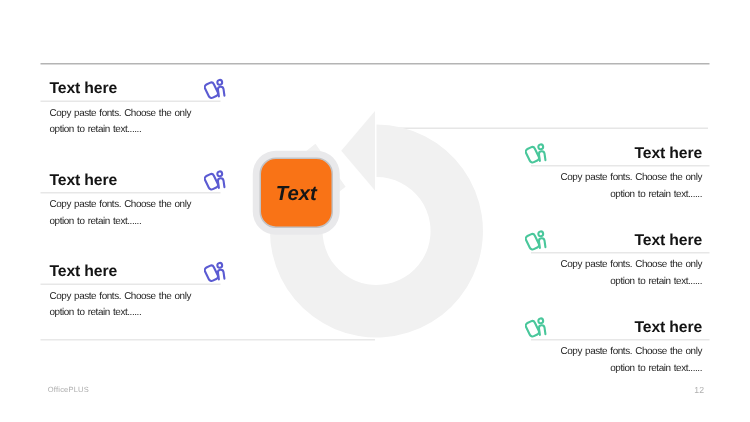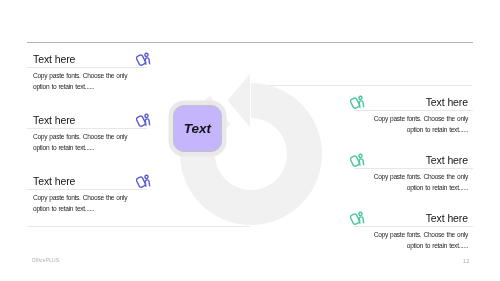--- a/index.html
+++ b/index.html
@@ -9,27 +9,27 @@
   .slide{position:relative;width:500px;height:281px;background:#fff;overflow:hidden;}
 
   .rule{position:absolute;height:1px;}
   .rule.top{left:27.4px;top:42px;width:445.2px;background:#b4b4b4;}
   .rule.leftbottom{left:27px;top:226px;width:223px;background:#e8e8e8;}
   .rule.righttop{left:253px;top:84.5px;width:219px;background:#e6e6e6;}
 
   .cyc{position:absolute;left:0;top:0;width:500px;height:281px;}
 
   .tbox{position:absolute;left:173px;top:105px;width:47px;height:45px;
-        border-radius:11px;background:#c4b5fd;border:1.2px solid #c2c3c6;
+        border-radius:11px;background:#f97316;border:1.2px solid #c2c3c6;
         box-shadow:0 0 0 4.5px #e9e9eb, 0 1px 2px rgba(0,0,0,.08);
         display:flex;align-items:center;justify-content:center;box-sizing:content-box;}
   .tbox span{font-weight:bold;font-style:italic;font-size:13.5px;color:#161616;}
 
   .item{position:absolute;width:146px;}
-  .item .hd{position:absolute;font-weight:normal;font-size:10.5px;color:#141414;
+  .item .hd{position:absolute;font-weight:bold;font-size:10.5px;color:#141414;
             letter-spacing:-0.1px;line-height:11px;white-space:nowrap;}
   .item .ul{position:absolute;height:1px;background:#e7e7e7;top:13.0px;}
   .item .bd{position:absolute;font-size:6.6px;color:#262626;line-height:10.7px;top:17.3px;letter-spacing:-0.28px;word-spacing:0.55px;}
   .item .ic{position:absolute;width:16px;height:16px;top:-3px;}
 
   .L{left:27px;}
   .L .hd{left:6px;top:0;}
   .L .ul{left:0;width:120px;}
   .L .bd{left:6px;width:98px;text-align:left;}
   .L .ic{left:109px;}

